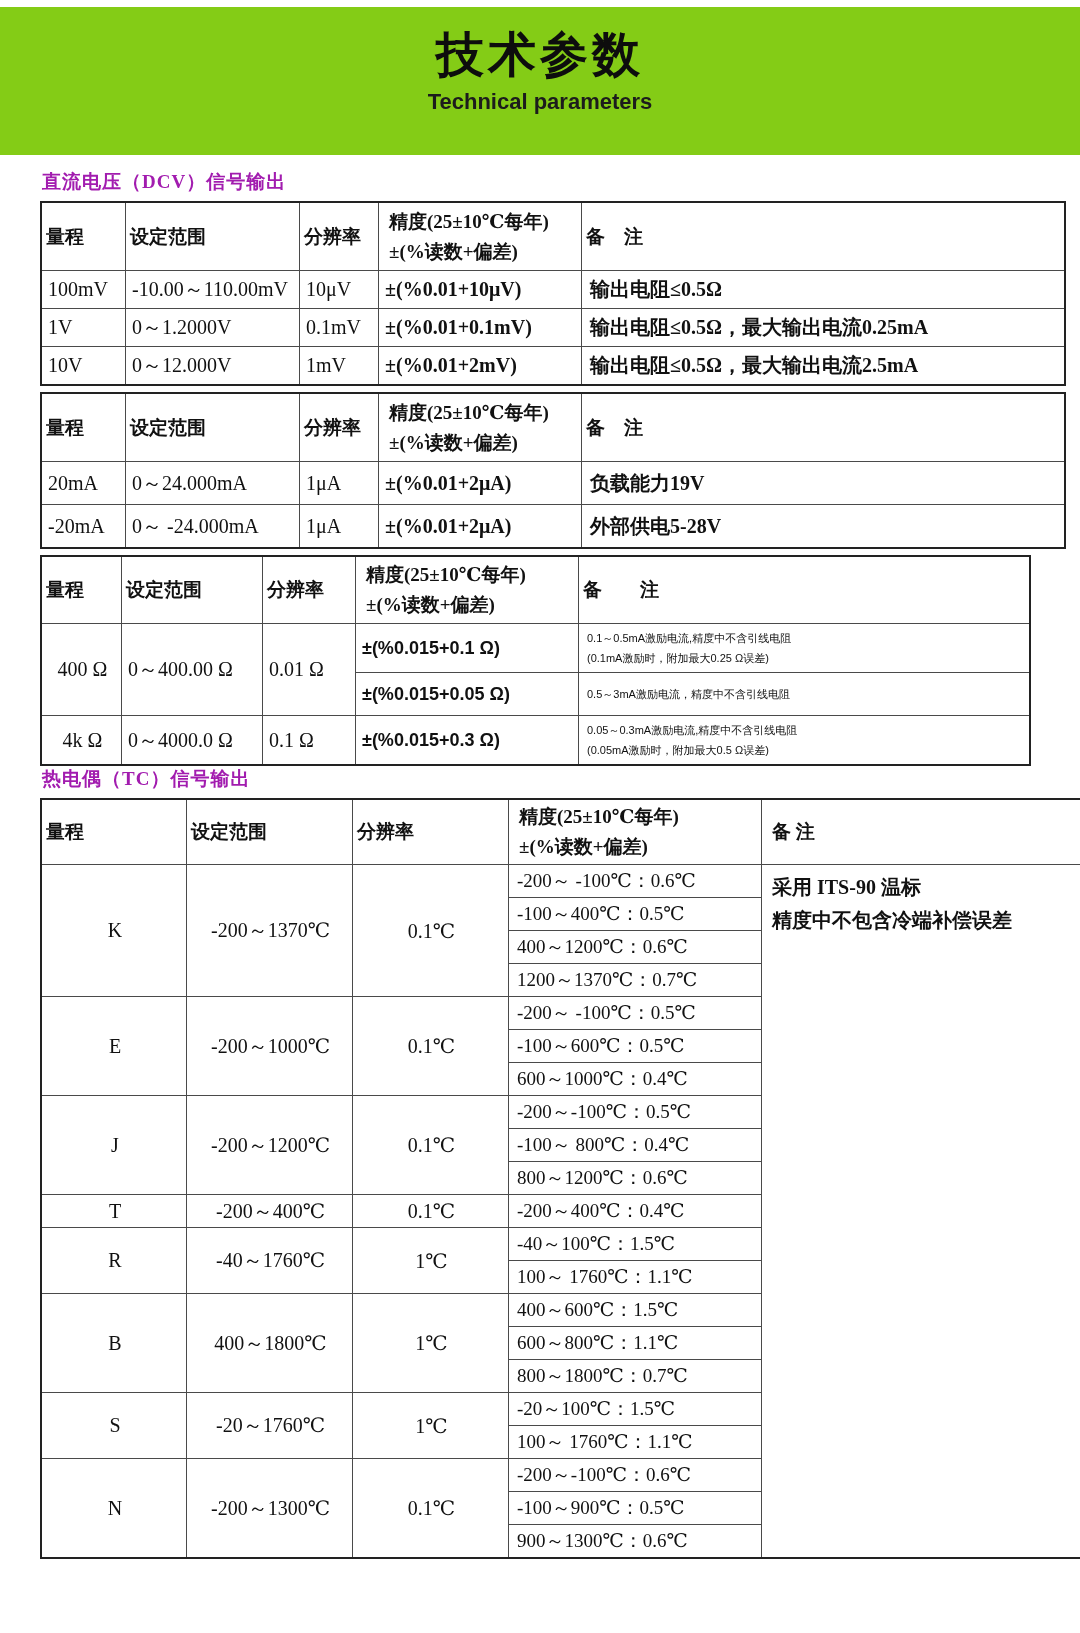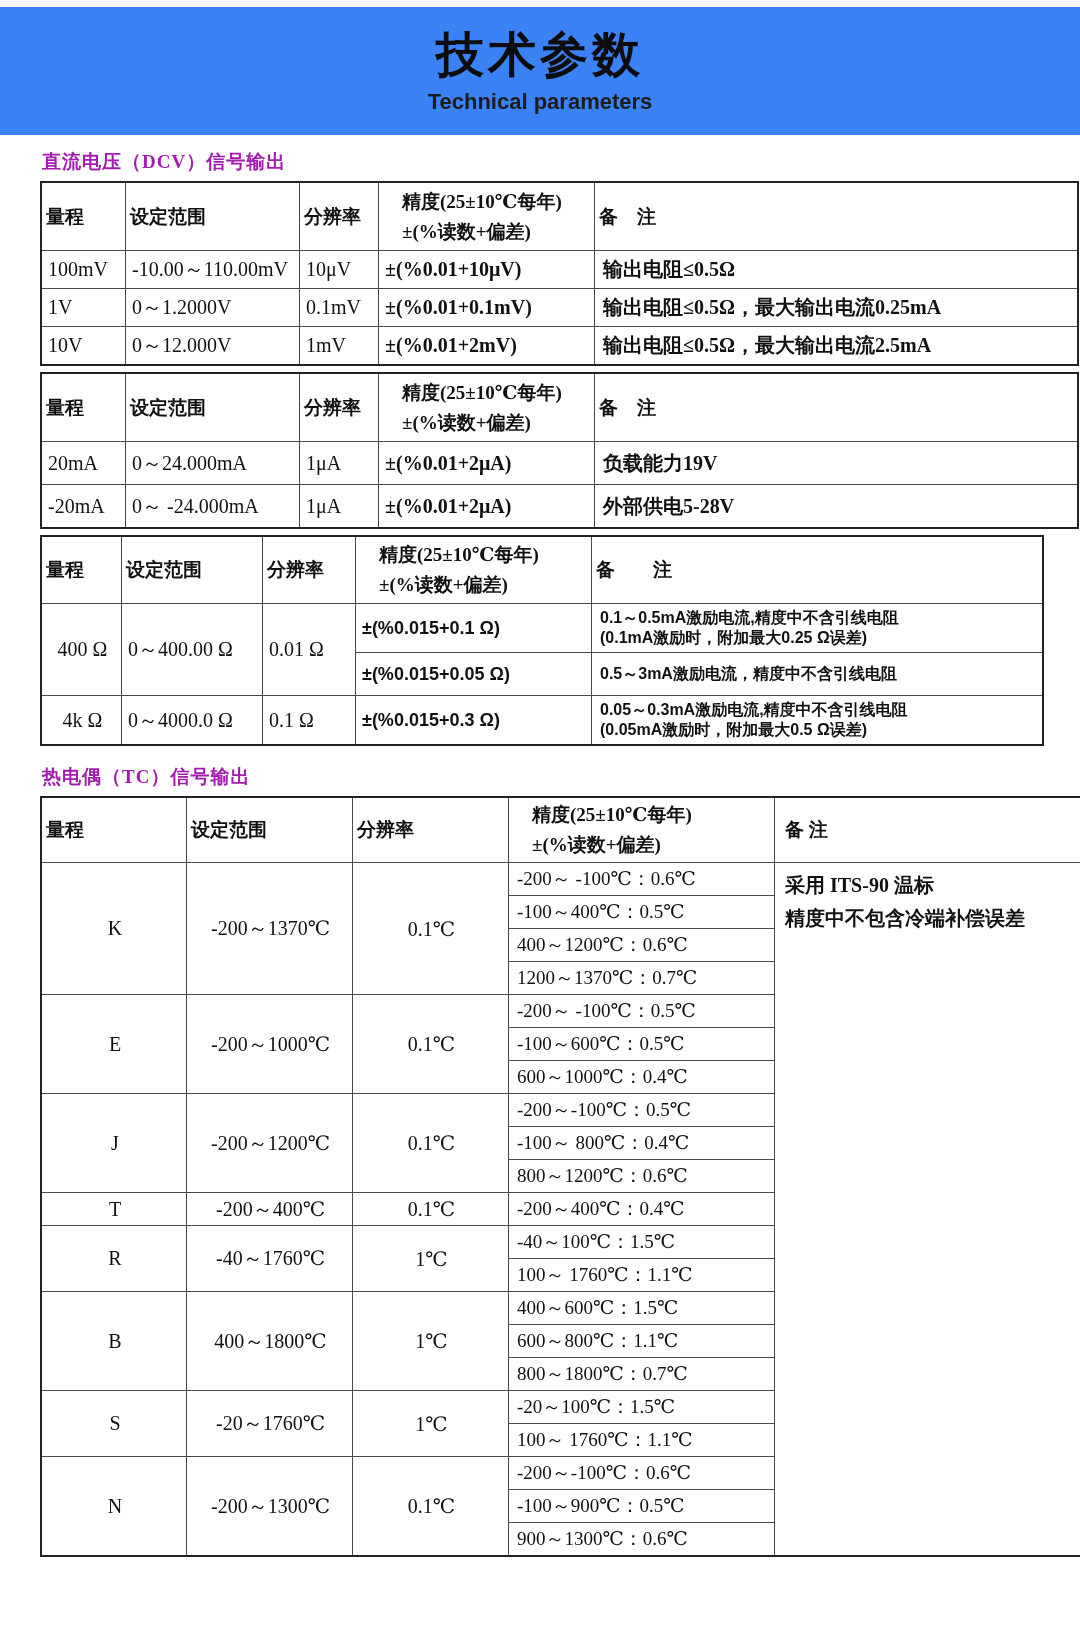--- a/index.html
+++ b/index.html
@@ -2,50 +2,50 @@
 <html><head>
 <meta charset="utf-8">
 <style>
   html,body { margin:0; padding:0; background:#ffffff; }
   body {
     width:1080px; height:1633px;
     font-family:"Liberation Serif","DejaVu Serif",serif;
     color:#111; overflow:hidden;
   }
   .banner {
-    margin-top:7px; height:128px; background:#3b82f6;
+    margin-top:7px; height:148px; background:#84cc16;
     text-align:center;
   }
   .banner .title {
     font-family:"Liberation Sans","DejaVu Sans",sans-serif;
     font-weight:bold; font-size:48px; letter-spacing:4px;
     padding-top:16px; color:#0d0d0d;
   }
   .banner .subtitle {
     font-family:"Liberation Sans","DejaVu Sans",sans-serif;
     font-size:22px; color:#1c1c1c; margin-top:2px;font-weight:bold;
   }
   .content { margin-left:40px; }
   .sec-heading {
     font-size:19px; font-weight:bold; letter-spacing:1px;
     color:#a21caf; margin:0 0 0 2px; padding:0;
   }
   .h-dcv { margin-top:14px; }
   .h-dca { margin-top:20px; }
   .h-ohm { margin-top:22px; }
-  .h-tc  { margin-top:18px; }
+  .h-tc  { }
 
   table { border-collapse:collapse; table-layout:fixed; }
   table.spec { border:2px solid #222; margin-top:6px; }
   .spec th, .spec td { border:1px solid #4a4a4a; overflow:hidden; }
   .spec th {
     font-weight:bold; font-size:19px; text-align:left;
     vertical-align:middle; padding:0 4px;
   }
-  .spec th.acc-h { text-align:left; padding-left:23px; line-height:30px; font-size:19px; }
+  .spec th.acc-h { text-align:left; padding-left:10px; line-height:30px; font-size:19px; }
   .spec td { font-size:20px; vertical-align:middle; padding:0 4px 0 6px; text-align:left; }
 
   
   .t-vi { width:972px; }
   .t-vi .c1{width:75px;} .t-vi .c2{width:165px;} .t-vi .c3{width:70px;}
   .t-vi .c4{width:188px;} .t-vi .c5{width:474px;}
   .t-vi th { height:67px; }
   .t-dcv td { height:37px; }
   .t-dca td { height:42px;font-family:Liberation Serif, serif; }
   .t-vi td.acc, .t-vi td.rmk { font-weight:bold; }
@@ -56,21 +56,21 @@
   .t-ohm .c1{width:71px;} .t-ohm .c2{width:132px;} .t-ohm .c3{width:84px;}
   .t-ohm .c4{width:208px;} .t-ohm .c5{width:442px;}
   .t-ohm th { height:66px; }
   .t-ohm td.rng { text-align:center; }
   .t-ohm td.acc {
     font-family:"Liberation Sans","DejaVu Sans",sans-serif;
     font-weight:bold; font-size:18px;margin-left:32px;
   }
   .t-ohm td.rmk {
     font-family:"Liberation Sans","DejaVu Sans",sans-serif;
-    font-weight:bold; font-size:16px; line-height:20px; padding-left:8px;
+    font-weight:normal; font-size:11px; line-height:20px; padding-left:8px;
   }
   .row-sub1 td { height:48px; }
   .row-sub2 td { height:42px; }
   .row-4k  td { height:48px; }
 
   
   .t-tc { width:1015px; margin-top:4px; }
   .t-tc .c1{width:136px;} .t-tc .c2{width:157px;} .t-tc .c3{width:147px;}
   .t-tc .c4{width:238px;} .t-tc .c5{width:337px;}
   .t-tc th { height:64px; }

